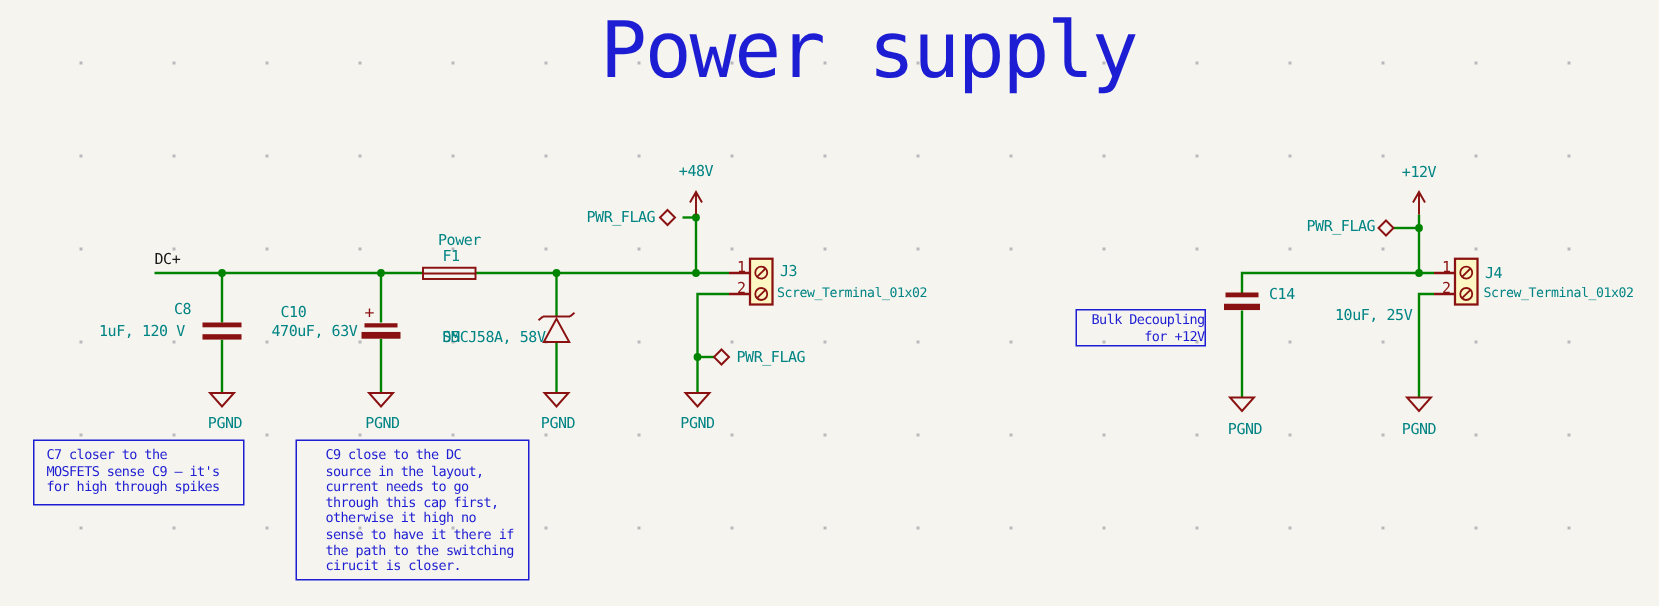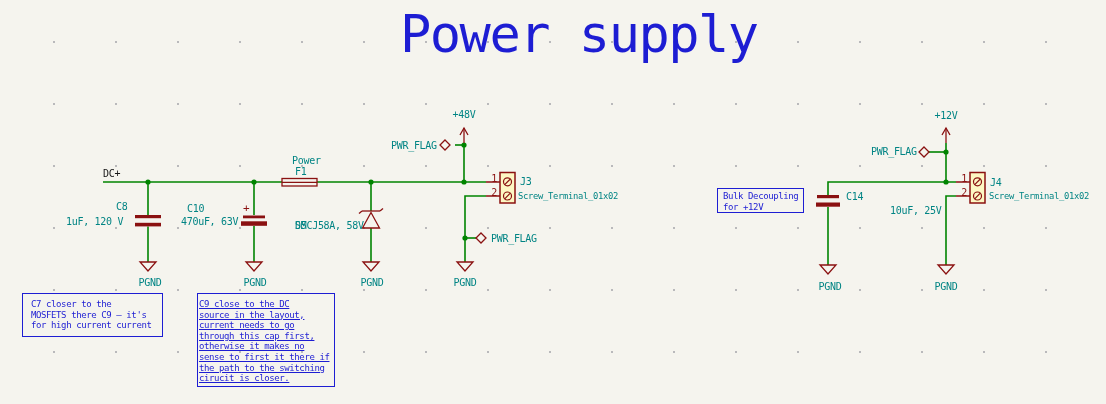--- a/index.html
+++ b/index.html
@@ -179,33 +179,33 @@
   <div class="txt teal" style="left:846px;top:192px;">C14</div>
   <div class="txt teal" style="left:846px;top:206px;margin-left:44px;">10uF, 25V</div>
 
   <div class="txt red pin" style="left:955px;top:174px;">1</div>
   <div class="txt red pin" style="left:955px;top:188px;">2</div>
   <div class="txt teal" style="left:990px;top:178px;">J4</div>
   <div class="txt teal smallv" style="left:989px;top:192px;">Screw_Terminal_01x02</div>
 
   <div class="notebox" style="left:22px;top:293px;width:131px;height:37px;padding:5px 0 0 8px;">
     <div class="nline">C7 closer to the</div>
-    <div class="nline">MOSFETS there C9 — it's</div>
-    <div class="nline">for high current current</div>
+    <div class="nline">MOSFETS sense C9 — it's</div>
+    <div class="nline">for high through spikes</div>
   </div>
 
-  <div class="notebox" style="left:197px;top:293px;width:135px;height:87px;padding:5px 0 0 1px;text-decoration:underline;">
+  <div class="notebox" style="left:197px;top:293px;width:135px;height:87px;padding:5px 0 0 19px;">
     <div class="nline">C9 close to the DC</div>
     <div class="nline">source in the layout,</div>
     <div class="nline">current needs to go</div>
     <div class="nline">through this cap first,</div>
-    <div class="nline">otherwise it makes no</div>
-    <div class="nline">sense to first it there if</div>
+    <div class="nline">otherwise it high no</div>
+    <div class="nline">sense to have it there if</div>
     <div class="nline">the path to the switching</div>
     <div class="nline">cirucit is closer.</div>
   </div>
 
-  <div class="notebox" style="left:717px;top:188px;width:80px;height:21px;padding:2px 0 0 5px;border-width:1.5px;">
+  <div class="notebox" style="left:717px;top:206px;width:80px;height:21px;padding:2px 0 0 5px;border-width:1.5px;text-align:right;">
     <div class="nline">Bulk Decoupling</div>
     <div class="nline">for +12V</div>
   </div>
 
 </div>
 
 </body></html>

